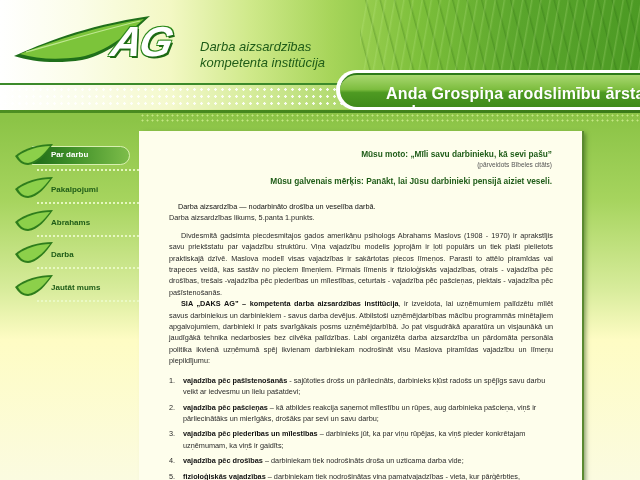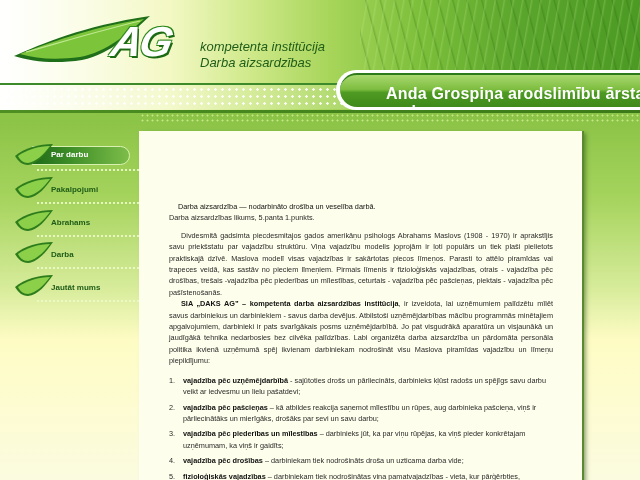--- a/index.html
+++ b/index.html
@@ -130,22 +130,22 @@
 
 <div class="header">
   <div class="grass"></div>
   <svg class="leaf" viewBox="0 0 140 50">
     <path d="M2,42 C30,30 70,12 138,2 C120,18 100,40 70,46 C45,50 20,48 2,42 Z" fill="#1f6f1a"></path>
     <path d="M8,40 C35,30 75,14 132,5 C115,20 95,38 68,43 C45,46 25,45 8,40 Z" fill="#7cc43a"></path>
     <path d="M14,38 C50,28 90,16 128,7" stroke="#bfe890" stroke-width="1.2" fill="none"></path>
   </svg>
   <div class="logo-text">AG</div>
   <div class="tagline">
+    <div>Darba aizsardzības</div>
     <div>kompetenta institūcija</div>
-    <div>Darba aizsardzības</div>
   </div>
   <div class="divider-line"></div>
   <div class="dot-band"></div>
   <div class="title-bar">
     <div class="title-inner">
       <span class="title-text">Anda Grospiņa arodslimību ārsta prakse</span>
     </div>
   </div>
 </div>
 <div class="header-bottom-line"></div>
@@ -189,27 +189,32 @@
     <svg class="nav-leaf" viewBox="0 0 40 22">
         <path d="M1,12 C10,4 25,0 39,0 C32,10 24,20 14,21 C8,21 4,17 1,12 Z" fill="#2e7d1c"></path>
         <path d="M4,12 C12,6 25,2 36,2 C30,10 22,18 14,19 C9,19 6,16 4,12 Z" fill="#8cd04a"></path>
       </svg>
     <span class="nav-label">Jautāt mums</span>
     <div class="nav-dots"></div>
   </div>
 </nav>
 
 <main class="content">
+  <div style="margin-top:6px;">
+    <div class="motto">Mūsu moto: „Mīli savu darbinieku, kā sevi pašu”</div>
+    <div class="motto-note">(pārveidots Bībeles citāts)</div>
+    <div class="goal">Mūsu galvenais mērķis: Panākt, lai Jūsu darbinieki pensijā aiziet veseli.</div>
+  </div>
 
   <div class="body-text">
     <div class="def-title">Darba aizsardzība — nodarbināto drošība un veselība darbā.</div>
     <div>Darba aizsardzības likums, 5.panta 1.punkts.</div>
     <p class="indent mt6">Divdesmitā gadsimta piecdesmitajos gados amerikāņu psihologs Abrahams Maslovs (1908 - 1970) ir aprakstījis savu priekšstatu par vajadzību struktūru. Viņa vajadzību modelis joprojām ir ļoti populārs un tiek plaši pielietots praktiskajā dzīvē. Maslova modelī visas vajadzības ir sakārtotas piecos līmeņos. Parasti to attēlo piramīdas vai trapeces veidā, kas sastāv no pieciem līmeņiem. Pirmais līmenis ir fizioloģiskās vajadzības, otrais - vajadzība pēc drošības, trešais -vajadzība pēc piederības un mīlestības, ceturtais - vajadzība pēc pašcieņas, piektais - vajadzība pēc pašīstenošanās.</p>
     <p class="indent mt8"><b>SIA „DAKS AG” – kompetenta darba aizsardzības institūcija</b><span>, ir izveidota, lai uzņēmumiem palīdzētu mīlēt savus darbiniekus un darbiniekiem - savus darba devējus. Atbilstoši uzņēmējdarbības mācību programmās minētajiem apgalvojumiem, darbinieki ir pats svarīgākais posms uzņēmējdarbībā. Jo pat visgudrākā aparatūra un visjaunākā un jaudīgākā tehnika nedarbosies bez cilvēka palīdzības. Labi organizēta darba aizsardzība un pārdomāta personāla politika ikvienā uzņēmumā spēj ikvienam darbiniekam nodrošināt visu Maslova piramīdas vajadzību un līmeņu piepildījumu:</span></p>
     <ol class="needs">
-      <li><span class="num">1.</span><b>vajadzība pēc uzņēmējdarbībā</b><span> - sajūtoties drošs un pārliecināts, darbinieks kļūst radošs un spējīgs savu darbu veikt ar iedvesmu un lielu pašatdevi;</span></li>
+      <li><span class="num">1.</span><b>vajadzība pēc pašīstenošanās</b><span> - sajūtoties drošs un pārliecināts, darbinieks kļūst radošs un spējīgs savu darbu veikt ar iedvesmu un lielu pašatdevi;</span></li>
       <li><span class="num">2.</span><b>vajadzība pēc pašcieņas</b><span> – kā atbildes reakcija saņemot mīlestību un rūpes, aug darbinieka pašcieņa, viņš ir pārliecinātāks un mierīgāks, drošāks par sevi un savu darbu;</span></li>
       <li><span class="num">3.</span><b>vajadzība pēc piederības un mīlestības</b><span> – darbinieks jūt, ka par viņu rūpējas, ka viņš pieder konkrētajam uzņēmumam, ka viņš ir gaidīts;</span></li>
       <li><span class="num">4.</span><b>vajadzība pēc drošības</b><span> – darbiniekam tiek nodrošināts droša un uzticama darba vide;</span></li>
       <li><span class="num">5.</span><b>fizioloģiskās vajadzības</b><span> – darbiniekam tiek nodrošinātas viņa pamatvajadzības - vieta, kur pārģērbties, nomazgāties, paēst.</span></li>
     </ol>
   </div>
 </main>
 
 </body></html>

